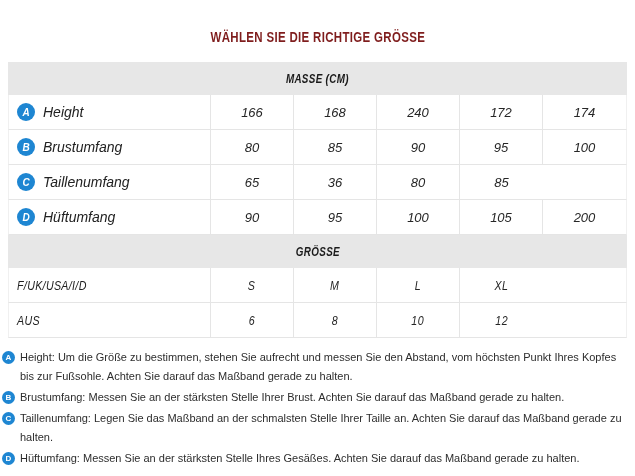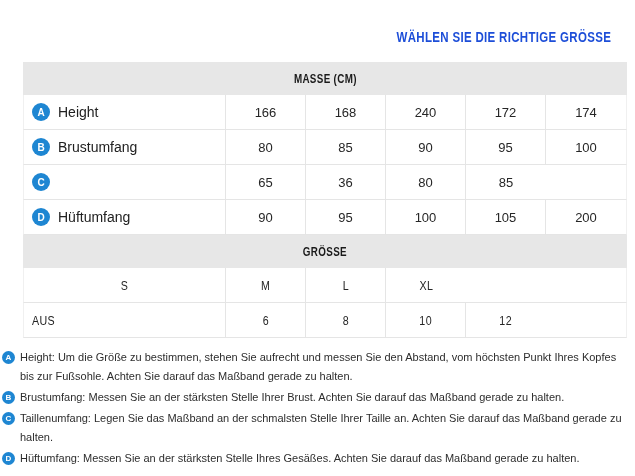--- a/index.html
+++ b/index.html
@@ -23,28 +23,28 @@
   .cond-left {
     display: inline-block;
     transform: scaleX(0.82);
     transform-origin: left center;
     letter-spacing: 0.4px;
     white-space: nowrap;
   }
 
   .title {
     margin-top: 30px;
-    text-align: right;
+    text-align: center;
     font-size: 14px;
     font-weight: 700;
-    color: #1d4ed8;
+    color: #7f1d1d;
     line-height: 14px;
   }
 
-  .size-table { margin: 18px 8px 0 23px; }
+  .size-table { margin: 18px 8px 0 8px; font-style: italic; }
 
   .band {
     height: 33px;
     background: #e7e7e7;
     display: flex; align-items: center; justify-content: center;
     font-size: 12px; font-weight: 700; color: #1a1a1a;
   }
 
   .trow {
     display: grid;
@@ -123,20 +123,21 @@
       <div class="cell">80</div>
       <div class="cell">85</div>
       <div class="cell">90</div>
       <div class="cell">95</div>
       <div class="cell">100</div>
     </div>
 
     <div class="trow">
       <div class="cell label-cell">
         <span class="badge">C</span>
+        <span class="row-label">Taillenumfang</span>
       </div>
       <div class="cell">65</div>
       <div class="cell">36</div>
       <div class="cell">80</div>
       <div class="cell">85</div>
     </div>
 
     <div class="trow">
       <div class="cell label-cell">
         <span class="badge">D</span>
@@ -147,20 +148,23 @@
       <div class="cell">100</div>
       <div class="cell">105</div>
       <div class="cell">200</div>
     </div>
 
     <div class="band">
       <span class="cond">GRÖSSE</span>
     </div>
 
     <div class="trow">
+      <div class="cell label-cell">
+        <span class="size-label cond-left">F/UK/USA/I/D</span>
+      </div>
       <div class="cell">
           <span class="size-val cond">S</span>
         </div>
       <div class="cell">
           <span class="size-val cond">M</span>
         </div>
       <div class="cell">
           <span class="size-val cond">L</span>
         </div>
       <div class="cell">

